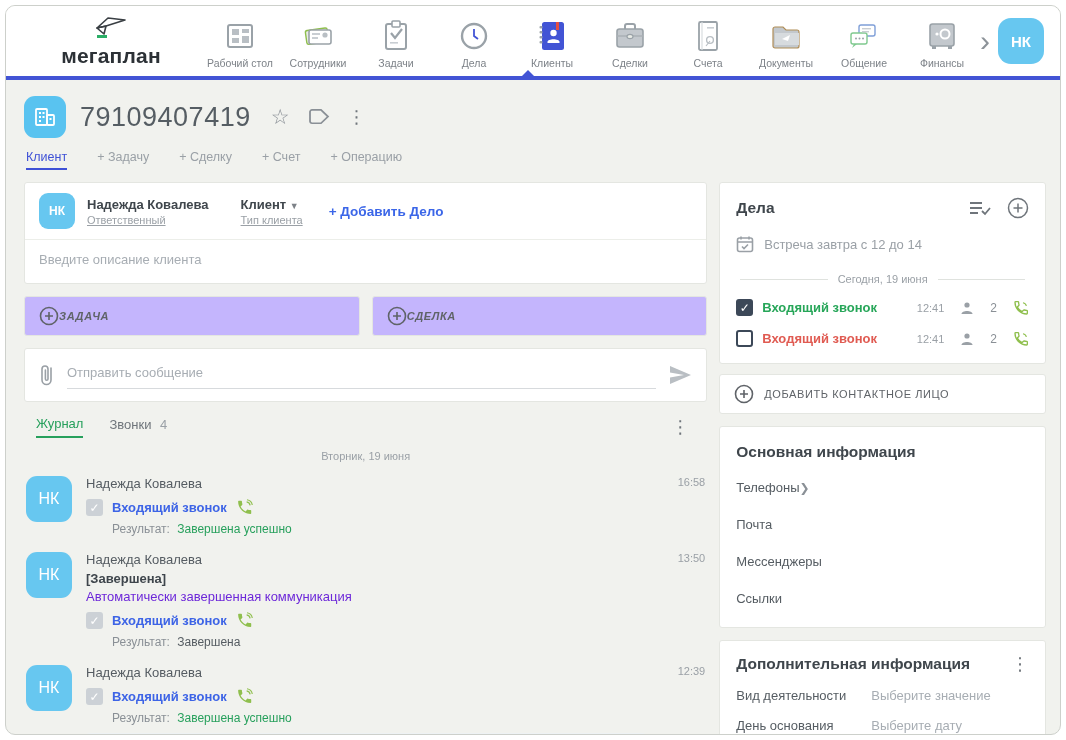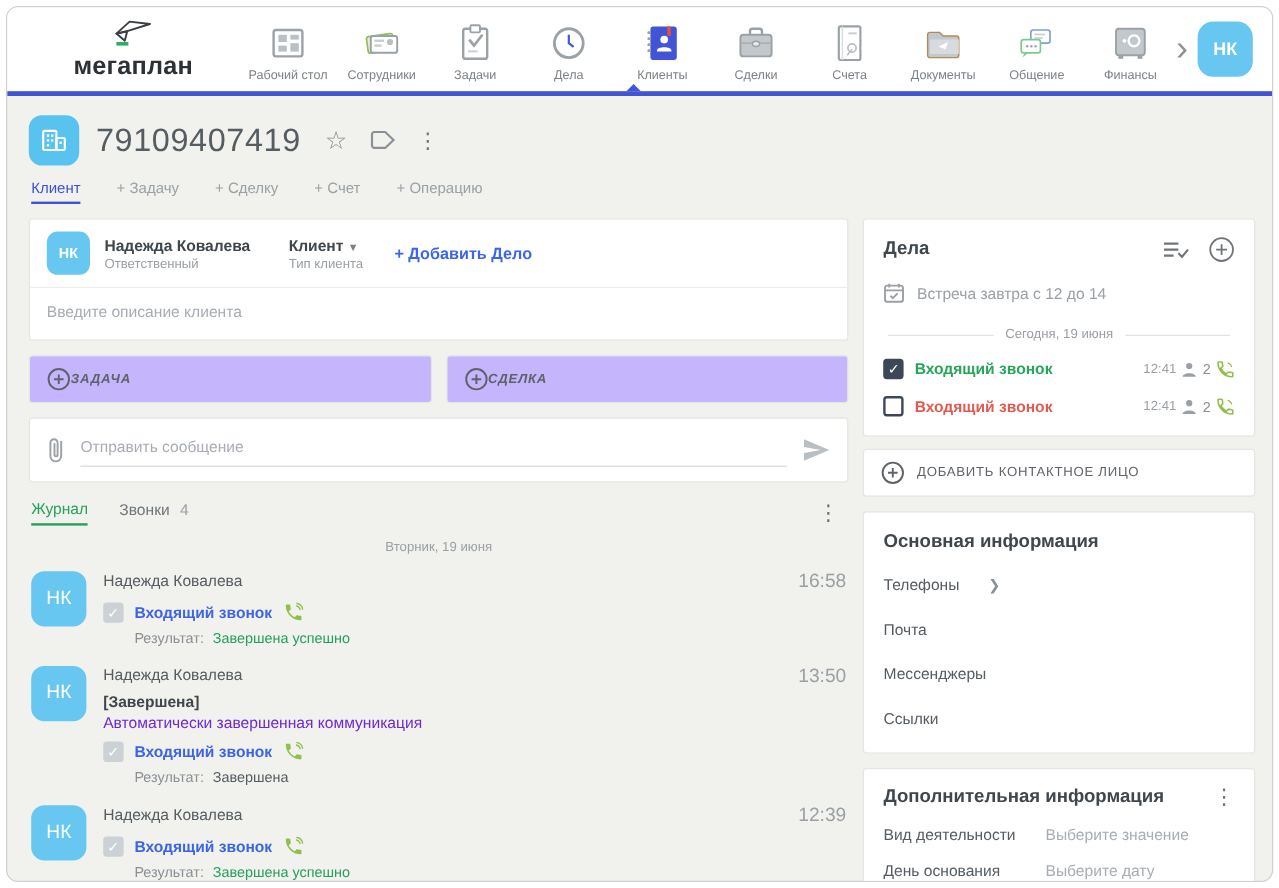--- a/index.html
+++ b/index.html
@@ -39,53 +39,53 @@
   .col-left { width:690px; }
   .col-right { width:330px; }
 
   .card { background:#fff; border:1px solid #e4e6e1; border-radius:3px; }
 
   
   .client-top { display:flex; align-items:center; padding:10px 14px; gap:12px; }
   .av-sm { width:36px; height:36px; border-radius:9px; background:#67c7f0; color:#fff; font-size:12px; font-weight:bold;
            display:flex; align-items:center; justify-content:center; flex:0 0 auto; }
   .stack .v { font-size:13px; color:#3f464c; font-weight:bold; }
-  .stack .k { font-size:11px; color:#9aa0a6; margin-top:2px; }
+  .stack .k { font-size:11px; color:#9aa0a6; margin-top:2px;text-decoration:underline; }
   .type-caret { color:#7d8288; font-size:9px; }
   .add-delo { color:#3b66e8; font-size:13.5px; font-weight:bold; margin-left:14px; cursor:pointer; }
   .client-desc { border-top:1px solid #eceee9; padding:12px 14px 16px; font-size:13px; color:#a7adb3; }
 
   
   .quick-row { display:flex; gap:12px; margin-top:12px; }
   .quick-card { flex:1; background:#c4b5fd; border:1px solid #e4e6e1; border-radius:3px; height:40px;
                 display:flex; align-items:center; padding:0 14px; cursor:pointer;font-style:italic; }
   .quick-card .plus { color:#5f6368; }
   .quick-card .qlbl { font-size:11px; font-weight:bold; color:#5f6368; letter-spacing:.6px; }
 
   
   .composer { margin-top:12px; display:flex; align-items:center; gap:12px; padding:12px 14px; }
   .composer input { flex:1; border:none; outline:none; border-bottom:1px solid #d7dadd; font-size:13px; color:#3f464c;
                     padding:4px 0 8px; background:transparent; font-family:"Liberation Sans",sans-serif; }
   .composer input::placeholder { color:#a7adb3; }
 
   
-  .feed-head { display:flex; align-items:center; margin:14px 2px 0; }
+  .feed-head { display:flex; align-items:center; margin:14px 12px 0; }
   .feed-tab { font-size:13px; margin-right:26px; cursor:pointer; padding-bottom:5px; }
   .feed-tab.journal { color:#27a05c; border-bottom:2px solid #27a05c; }
   .feed-tab.calls { color:#6f757b; }
   .feed-tab .cnt { color:#9aa0a6; margin-left:5px; }
   .feed-head .kebab { margin-left:auto; margin-right:6px; }
   .date-divider { text-align:center; font-size:11px; color:#9aa0a6; margin:12px 0 6px; }
 
   .entry { display:flex; gap:14px; padding:8px 2px 6px; }
   .av-lg { width:46px; height:46px; border-radius:11px; background:#67c7f0; color:#fff; font-size:16px;
            display:flex; align-items:center; justify-content:center; flex:0 0 auto; }
   .entry-body { flex:1; }
   .entry-top { display:flex; font-size:13px; color:#555c62; }
-  .entry-top .time { margin-left:auto; font-size:16px; color:#9aa0a6; }
+  .entry-top .time { margin-left:auto; font-size:11px; color:#9aa0a6; }
   .entry-status { font-size:13px; color:#3f464c; font-weight:bold; margin-top:4px; }
   .entry-text { font-size:13px; color:#6d28d9; margin-top:3px; }
   .call-row { display:flex; align-items:center; gap:9px; margin-top:8px; }
   .cb { width:17px; height:17px; border-radius:3px; display:flex; align-items:center; justify-content:center;
         font-size:12px; color:#fff; flex:0 0 auto; cursor:pointer; }
   .cb-gray { background:#ccd1d6; }
   .cb-navy { background:#3c4858; }
   .cb-empty { background:#fff; border:2px solid #3c4858; }
   .call-link { font-size:13px; color:#3d64e6; font-weight:bold; cursor:pointer; }
   .result-row { font-size:12px; margin:6px 0 2px 26px; }
@@ -101,29 +101,29 @@
   .dela-head { display:flex; align-items:center; }
   .card-title { font-size:15.5px; color:#3f464c; font-weight:bold; }
   .dela-head .icons { margin-left:auto; display:flex; gap:16px; align-items:center; color:#6f757b; }
   .meeting-row { display:flex; align-items:center; gap:10px; margin-top:16px; color:#9aa0a6; font-size:13px; }
   .seg-divider { display:flex; align-items:center; gap:10px; margin:20px 4px 4px; }
   .seg-divider .ln { flex:1; height:1px; background:#dfe2de; }
   .seg-divider .tx { font-size:11px; color:#9aa0a6; }
   .dela-row { display:flex; align-items:center; gap:9px; margin-top:14px; }
   .dela-row .lbl-g { font-size:13px; font-weight:bold; color:#27a659; }
   .dela-row .lbl-r { font-size:13px; font-weight:bold; color:#e05b52; }
-  .dela-right { margin-left:auto; display:flex; align-items:center; gap:4px; }
+  .dela-right { margin-left:auto; display:flex; align-items:center; gap:16px; }
   .dela-right .t { font-size:11px; color:#9aa0a6; }
   .dela-right .c { font-size:12px; color:#8a9096; }
 
   .add-contact { margin-top:10px; height:40px; display:flex; align-items:center; gap:10px; padding:0 14px; cursor:pointer; }
   .add-contact .qlbl { font-size:11px; font-weight:normal; color:#5f6368; letter-spacing:.6px; }
 
   .info-card { margin-top:12px; padding:16px 16px 10px; }
-  .info-row { font-size:13px; color:#555c62; padding:11px 0; display:flex; align-items:center; gap:24px; cursor:pointer; }
+  .info-row { font-size:13px; color:#555c62; padding:11px 0; display:flex; align-items:center; gap:0; cursor:pointer; }
   .info-row .chev { color:#8a9096; font-size:12px; }
 
   .extra-card { margin-top:12px; padding:14px 16px 16px; }
   .extra-head { display:flex; align-items:center; }
   .extra-head .kebab { margin-left:auto; }
   .extra-row { display:flex; margin-top:15px; font-size:13px; }
   .extra-row .k { width:135px; color:#555c62; }
   .extra-row .v { color:#a7adb3; cursor:pointer; }
 
   svg { display:block; }

